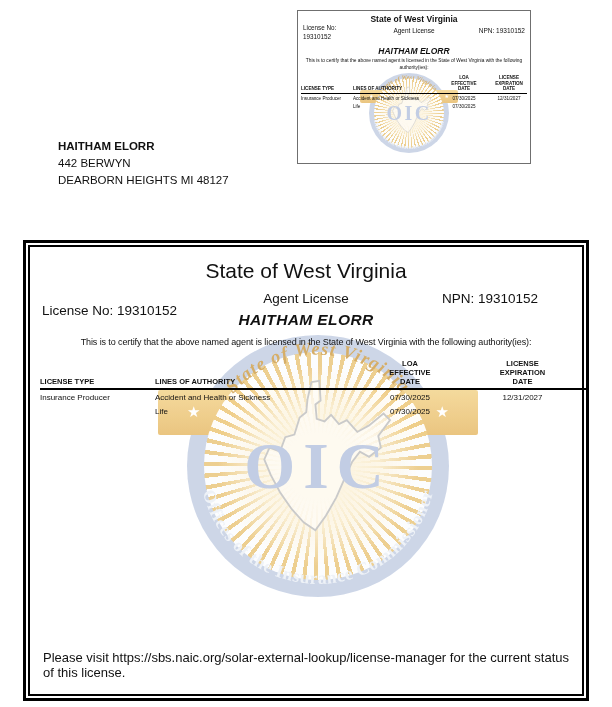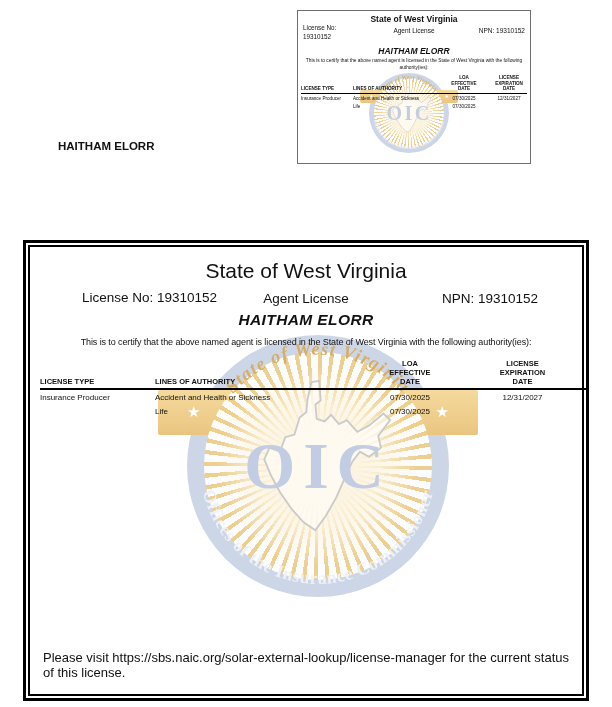--- a/index.html
+++ b/index.html
@@ -52,21 +52,21 @@
   .card-table .trow{display:grid;grid-template-columns:52px 88px 46px 44px;line-height:7px;margin-top:1px;}
   .card-table .c-center{text-align:center;}
 
   
   .doc{position:absolute;left:23px;top:240px;width:566px;height:461px;background:#fff;
        border:3px solid #000;box-sizing:border-box;}
   .doc-inner{position:absolute;inset:2px;border:2px solid #000;}
   .doc .seal{left:157px;top:88px;width:262px;height:262px;z-index:0;}
   .doc-content{position:absolute;inset:0;z-index:1;}
   .doc-title{position:absolute;top:12px;left:0;right:0;text-align:center;font-size:21px;}
-  .doc-licno{position:absolute;left:12px;top:43px;font-size:13.5px;margin-left:40px;}
+  .doc-licno{position:absolute;left:12px;top:56px;font-size:13.5px;}
   .doc-doctype{position:absolute;left:0;right:0;top:44px;text-align:center;font-size:13.5px;}
   .doc-npn{position:absolute;right:44px;top:44px;font-size:13.5px;}
   .doc-name{position:absolute;left:0;right:0;top:64px;text-align:center;
             font-size:15.5px;font-weight:bold;font-style:italic;letter-spacing:.4px;}
   .doc-certify{position:absolute;left:0;right:0;top:90px;text-align:center;
                font-size:9px;letter-spacing:-.1px;white-space:nowrap;}
   .doc-table{position:absolute;left:10px;top:112px;width:546px;font-size:8px;}
   .doc-table .thead{display:grid;grid-template-columns:115px 195px 120px 105px;align-items:end;
                     font-weight:bold;font-size:7.5px;line-height:9px;}
   .doc-table .rule{height:2px;background:#000;margin-top:2px;}
@@ -75,20 +75,22 @@
   .doc-table .c-center{text-align:center;}
   .doc-footer{position:absolute;left:13px;top:403px;font-size:13px;}
 </style>
 </head>
 <body>
 
 <div class="page">
 
   <div class="mailing-address">
     <div class="addr-name">HAITHAM ELORR</div>
+    <div class="addr-line">442 BERWYN</div>
+    <div class="addr-line">DEARBORN HEIGHTS MI 48127</div>
   </div>
 
   <div class="card">
     <div class="seal seal-small">
       <div class="seal-ring"></div>
       <div class="seal-ribbon">
         <span class="star star-l">★</span>
         <span class="star star-r">★</span>
       </div>
       <div class="seal-rays"></div>

